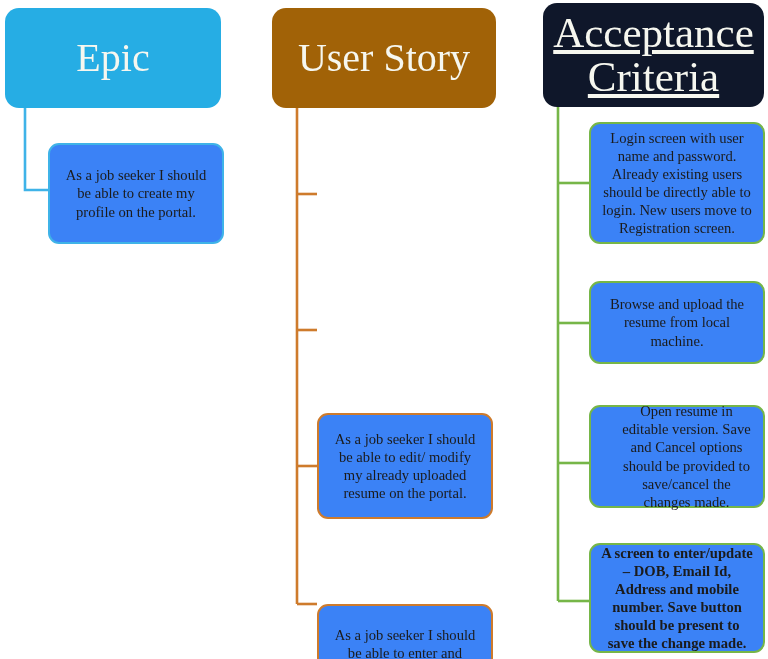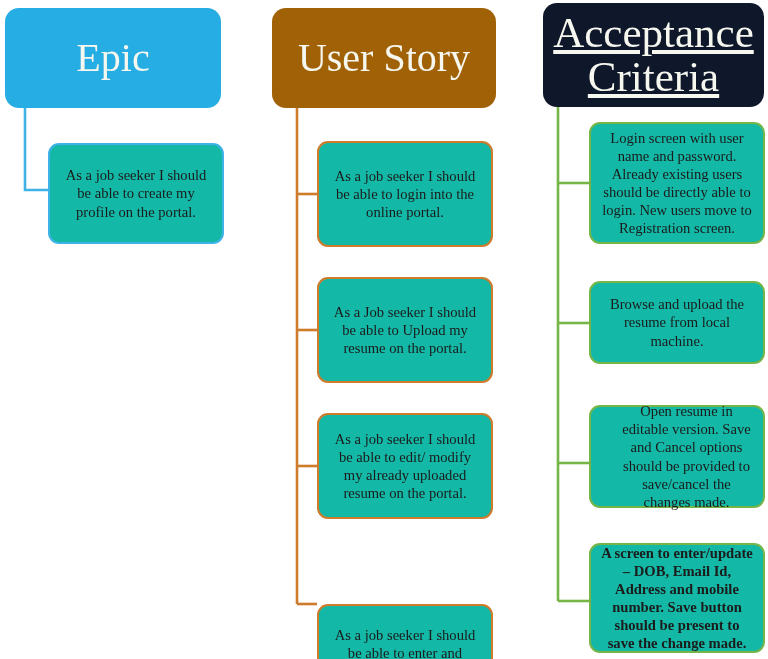--- a/index.html
+++ b/index.html
@@ -63,21 +63,21 @@
     left: 0; top: 0;
     width: 100%;
     height: 659px;
     pointer-events: none;
   }
 
   
   .card {
     position: absolute;
     box-sizing: border-box;
-    background: #14b8a6;
+    background: #3b82f6;
     border-radius: 11px;
     border: 2px solid #cc7a2e;
     display: flex;
     align-items: center;
     justify-content: center;
     text-align: center;
     color: #1b1b1b;
     font-size: 14.6px;
     line-height: 1.24;
     padding: 6px 9px;
@@ -115,27 +115,21 @@
     </div>
 
     <svg class="connectors" viewBox="0 0 272 659" width="272" height="659">
       <path d="M 32 108 L 32 604" fill="none" stroke="#CE7B2C" stroke-width="2.6"></path>
       <path d="M 32 194 L 52 194" fill="none" stroke="#CE7B2C" stroke-width="2.6"></path>
       <path d="M 32 330 L 52 330" fill="none" stroke="#CE7B2C" stroke-width="2.6"></path>
       <path d="M 32 466 L 52 466" fill="none" stroke="#CE7B2C" stroke-width="2.6"></path>
       <path d="M 32 604 L 52 604" fill="none" stroke="#CE7B2C" stroke-width="2.6"></path>
     </svg>
 
-    <div class="card orange" style="left:52px; top:141px; width:176px; height:106px;">
-      <span class="txt">As a job seeker I should be able to login into the online portal.</span>
-    </div>
 
-    <div class="card orange" style="left:52px; top:277px; width:176px; height:106px;">
-      <span class="txt">As a Job seeker I should be able to Upload my resume on the portal.</span>
-    </div>
 
     <div class="card orange" style="left:52px; top:413px; width:176px; height:106px;align-items:center;">
       <span class="txt">As a job seeker I should be able to edit/ modify my already uploaded resume on the portal.</span>
     </div>
 
     <div class="card orange" style="left:52px; top:556px; width:176px; height:117px;margin-top:48px;">
       <span class="txt">As a job seeker I should be able to enter and update my Personal details on the portal.</span>
     </div>
 
   </div>

